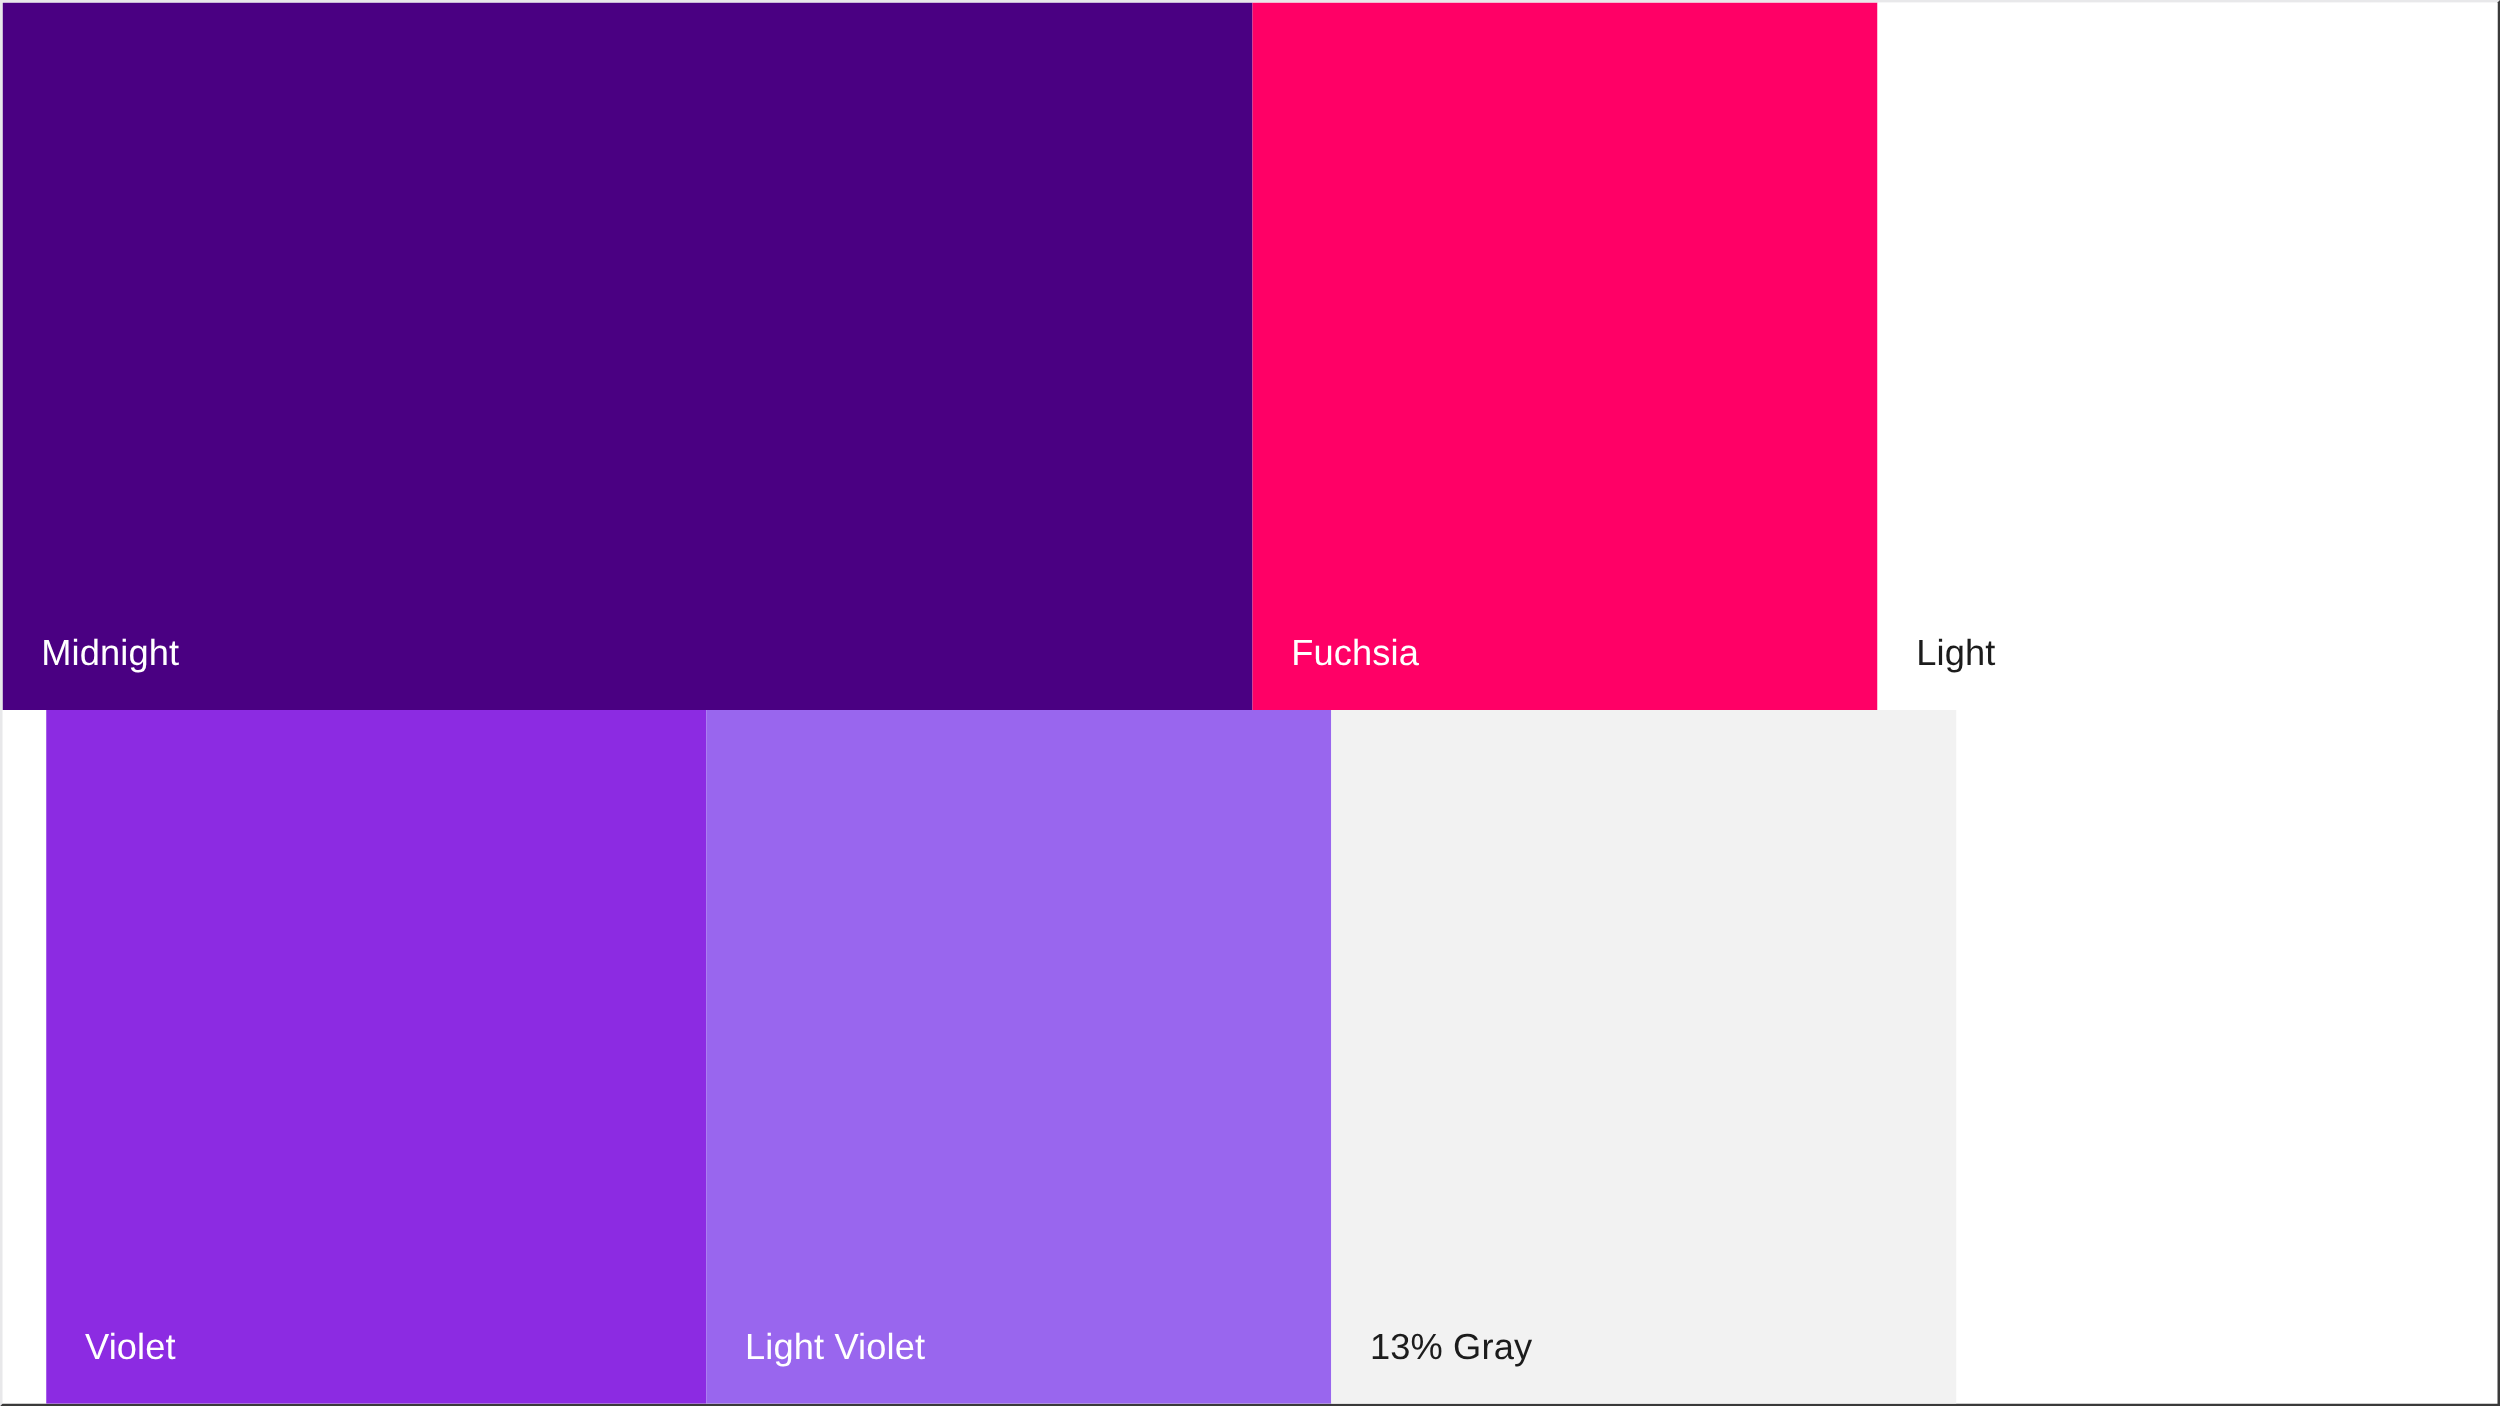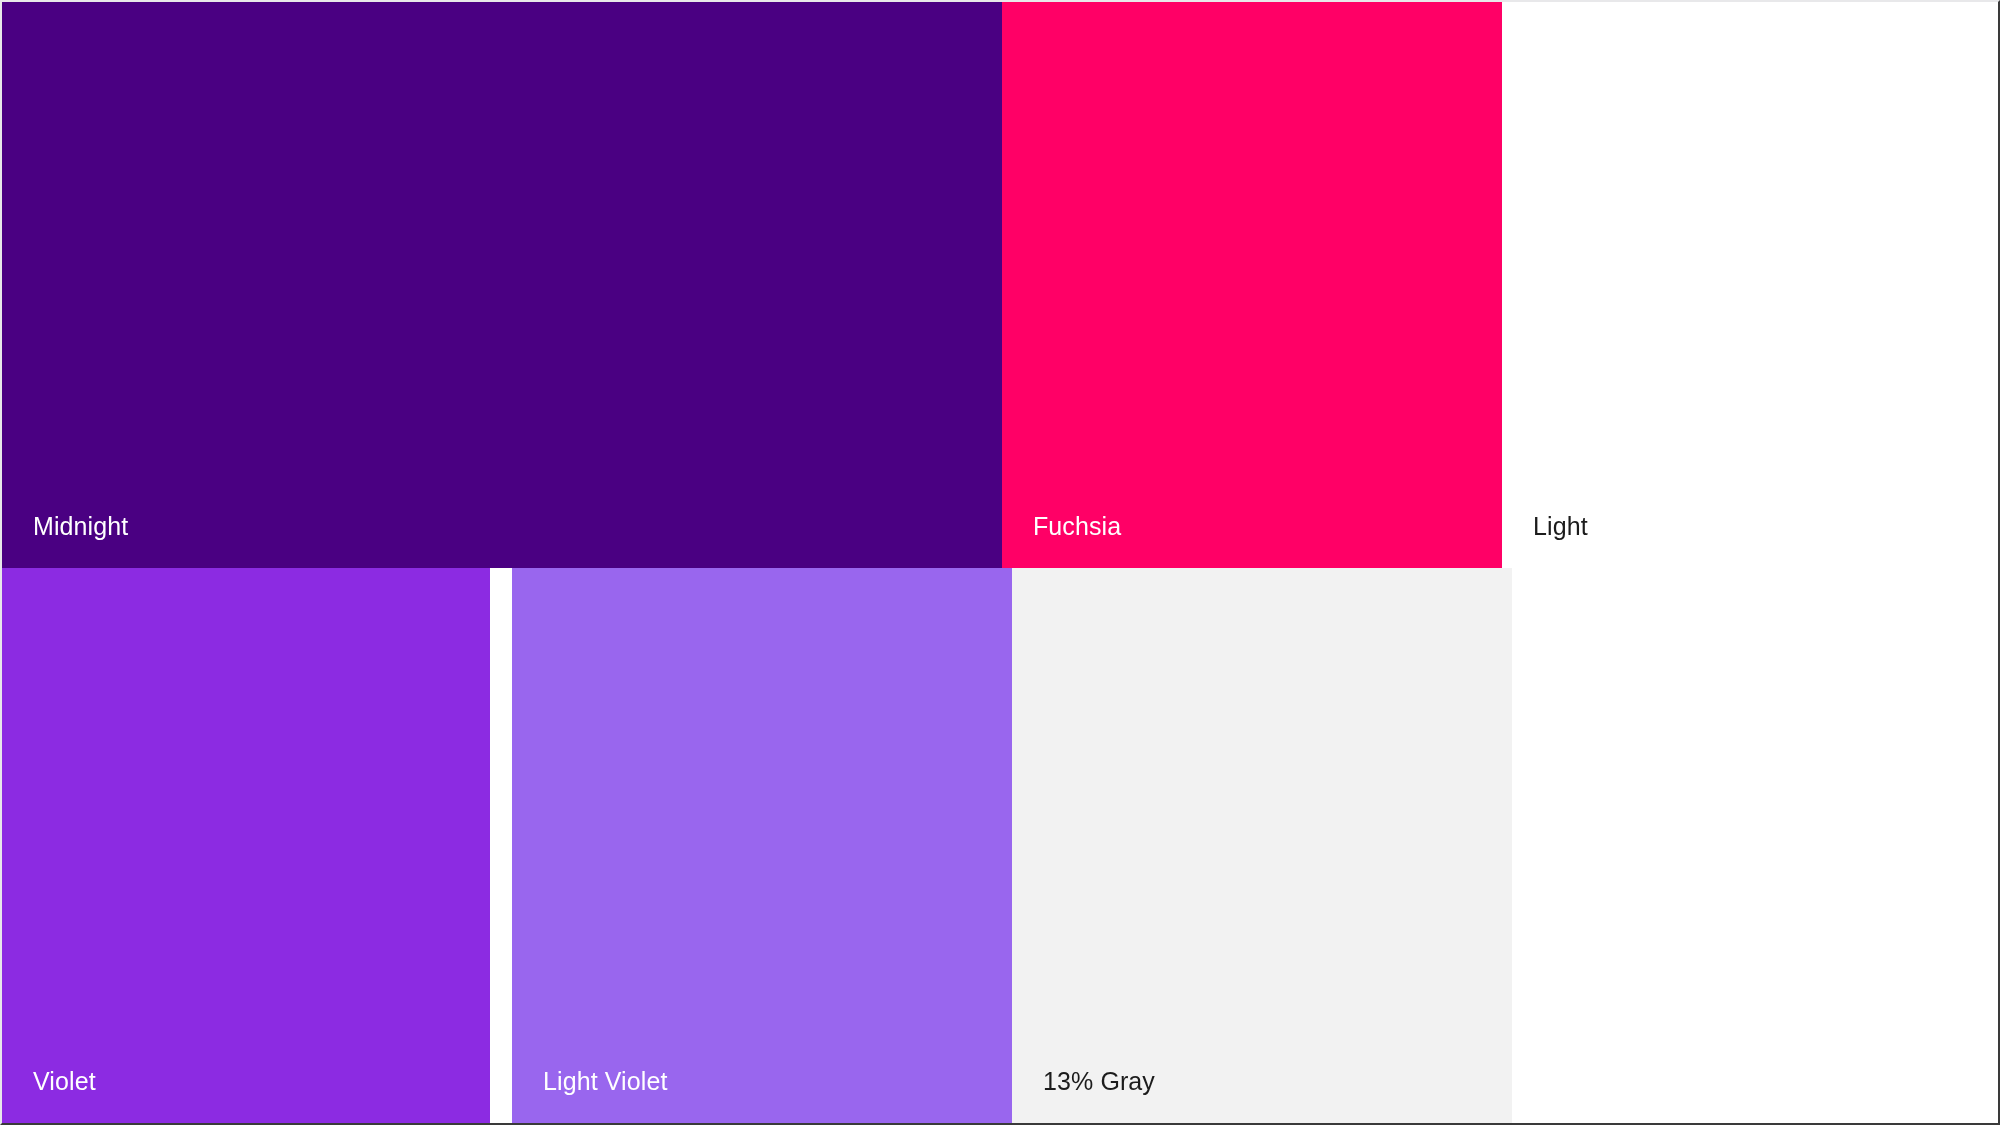--- a/index.html
+++ b/index.html
@@ -50,21 +50,21 @@
     height: 100%;
     box-sizing: border-box;
     flex: 0 0 auto;
     overflow: hidden;
   }
 
   .swatch-label {
     position: absolute;
     left: 31px;
     bottom: 28px;
-    font-size: 25px;
+    font-size: 29px;
     line-height: 1.1;
     letter-spacing: 0.1px;
     font-weight: 400;
     white-space: nowrap;
     user-select: none;
   }
 
   .swatch.on-dark .swatch-label {
     color: #ffffff;
   }
@@ -84,24 +84,24 @@
       </div>
       <div class="swatch on-dark" style="width: 500px; background-color: rgb(255, 0, 102); text-align: center;">
         <span class="swatch-label">Fuchsia</span>
       </div>
       <div class="swatch on-light" style="width: 500px; background-color: rgb(255, 255, 255);">
         <span class="swatch-label">Light</span>
       </div>
     </div>
 
   <div class="palette-row" id="palette-row-bottom">
-      <div class="swatch on-dark" style="width: 488px; background-color: rgb(140, 43, 226);">
+      <div class="swatch on-dark" style="width: 528px; background-color: rgb(140, 43, 226); margin-left: 35px;">
         <span class="swatch-label">Violet</span>
       </div>
-      <div class="swatch on-dark" style="width: 500px; background-color: rgb(153, 102, 238); margin-left: 22px;">
+      <div class="swatch on-dark" style="width: 500px; background-color: rgb(153, 102, 238);">
         <span class="swatch-label">Light Violet</span>
       </div>
       <div class="swatch on-light" style="width: 500px; background-color: rgb(242, 242, 242);">
         <span class="swatch-label">13% Gray</span>
       </div>
     </div>
 
 </div>
 
 </body></html>

